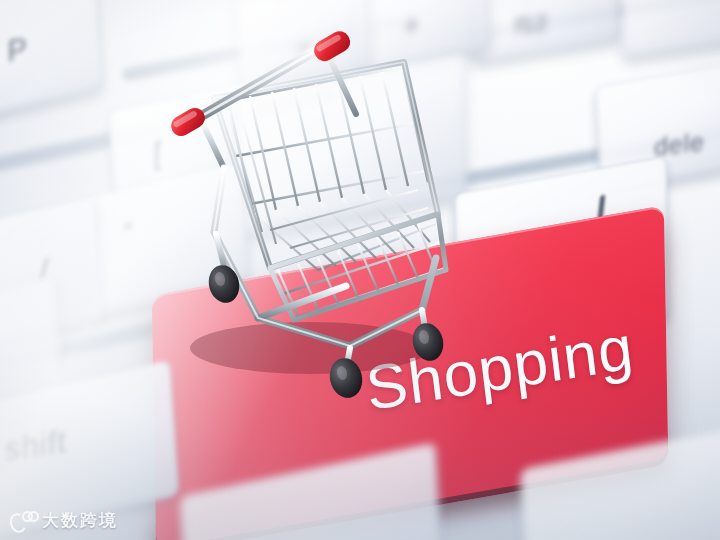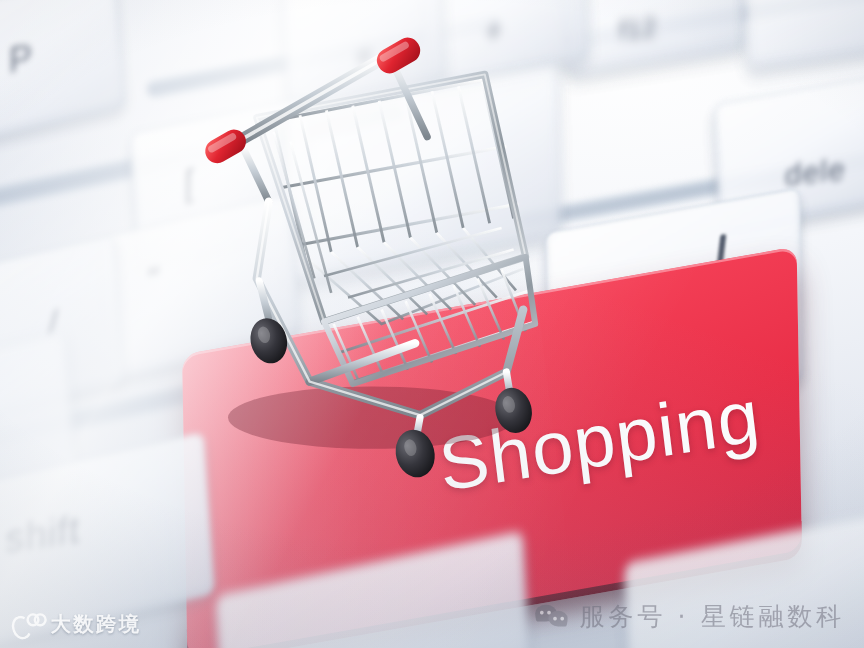--- a/index.html
+++ b/index.html
@@ -493,25 +493,14 @@
 
   <div class="wm-left">
     <span class="mark">
       <span class="c1"></span>
         <span class="c2"></span>
         <span class="c3"></span>
     </span>
     <span class="wm-text">大数跨境</span>
   </div>
 
-  <div class="wm-right">
-    <span class="wechat">
-      <span class="bub-a"></span>
-        <span class="bub-b"></span>
-      <span class="dot d1"></span>
-        <span class="dot d2"></span>
-      <span class="dot d3"></span>
-        <span class="dot d4"></span>
-    </span>
-    <span class="wm-text">服务号 · 星链融数科</span>
-  </div>
 
 </div>
 
 </body></html>

